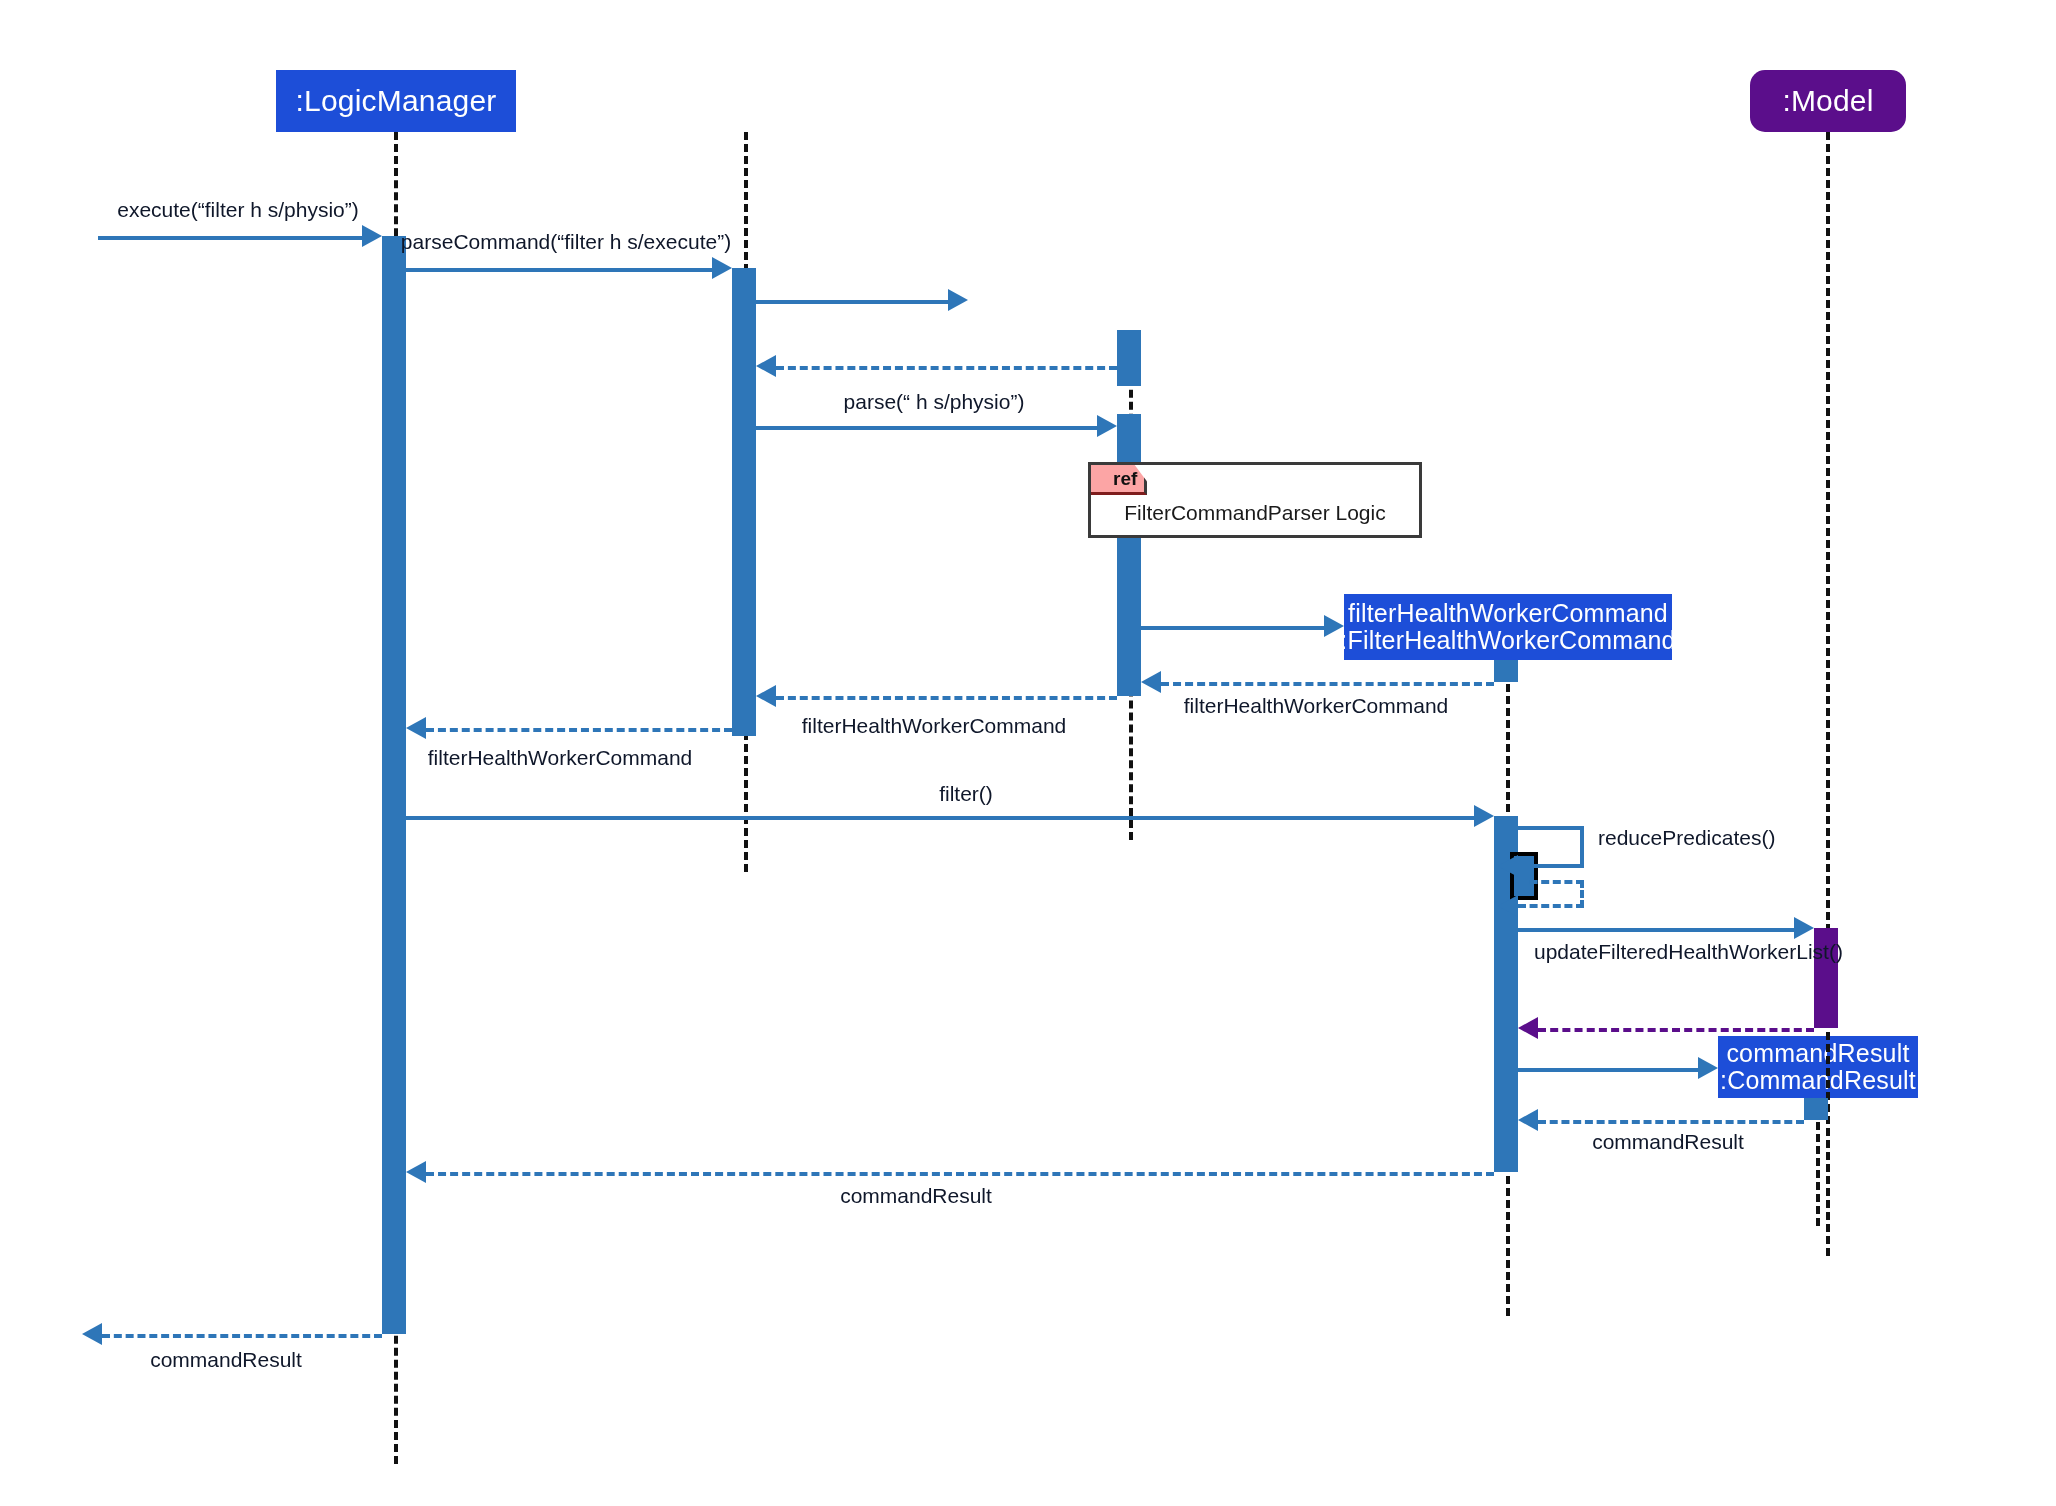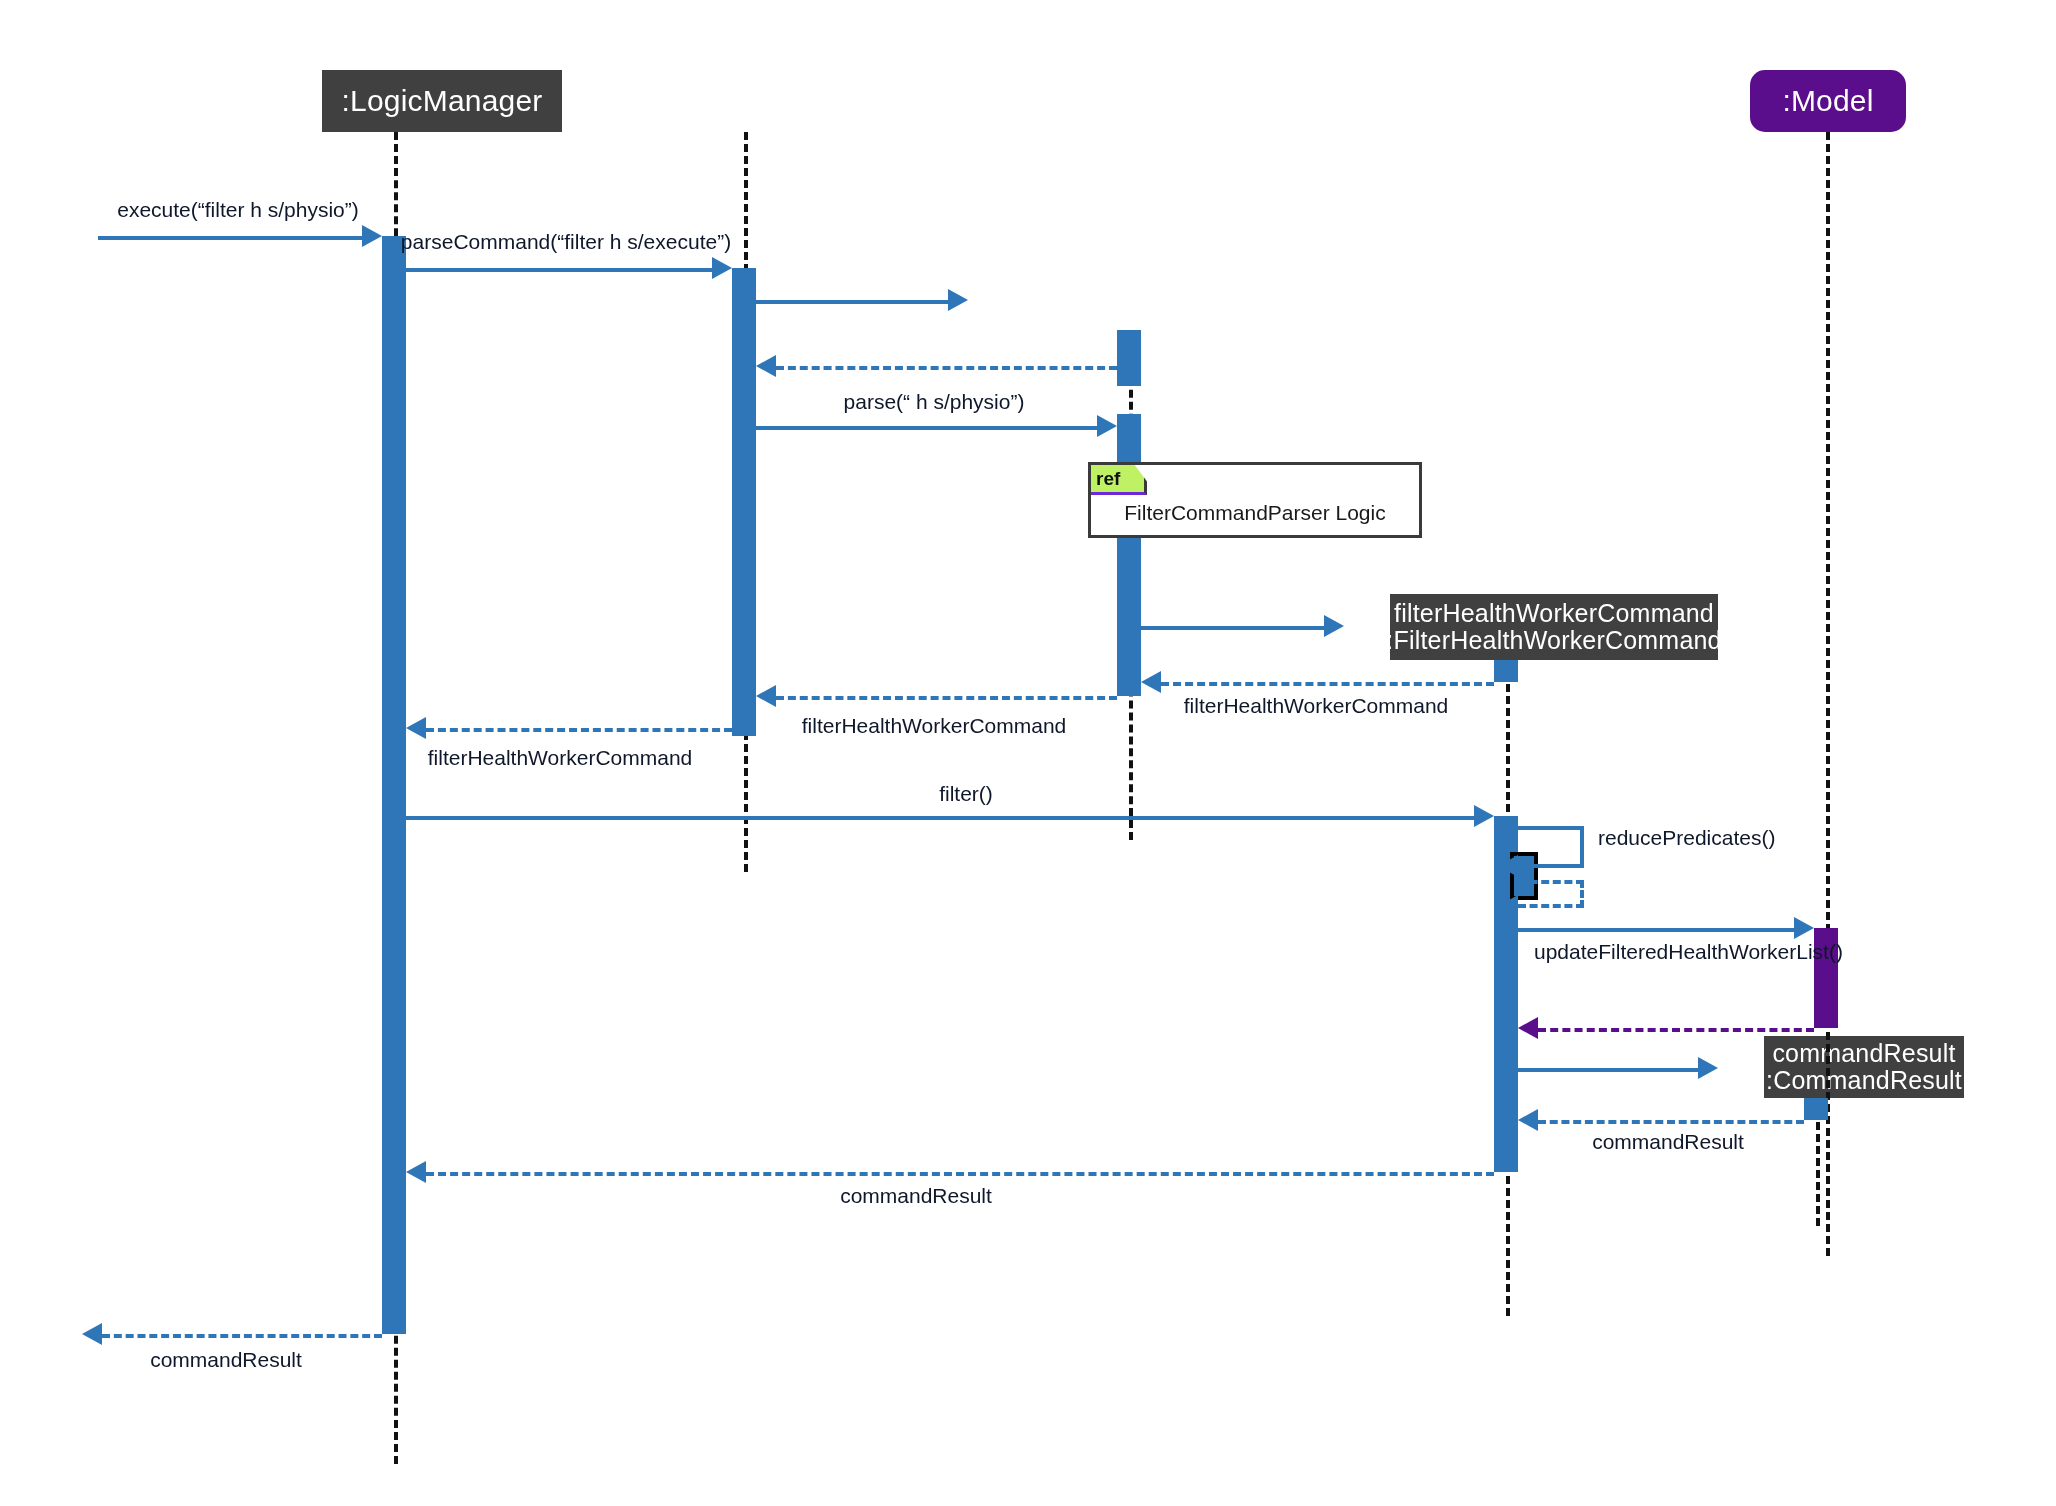--- a/index.html
+++ b/index.html
@@ -25,21 +25,21 @@
     box-sizing: border-box;
     display: flex;
     align-items: center;
     justify-content: center;
     color: #ffffff;
     letter-spacing: .2px;
     line-height: 1.08;
     text-align: center;
     white-space: pre-line;
   }
-  .participant.blue  { background: #404040; margin-left: 46px; }
+  .participant.blue  { background: #1d4ed8; }
   .participant.purple{ background: #5B0E8B; border-radius: 15px; }
 
   
   .lifeline {
     position: absolute;
     width: 0;
     border-left: 4px dashed #111111;
   }
 
   
@@ -120,27 +120,27 @@
     position: absolute;
     box-sizing: border-box;
     border: 3px solid #3a3a3a;
     background: #ffffff;
   }
   .ref-tag {
     position: absolute;
     left: 0; top: 0;
     box-sizing: border-box;
     border-right: 3px solid #3a3a3a;
-    border-bottom: 3px solid #6d28d9;
-    background: #bef264;
+    border-bottom: 3px solid #7f1d1d;
+    background: #fca5a5;
     display: flex;
     align-items: center;
     font-weight: bold;
     color: #111;
-    padding-left: 5px;
+    padding-left: 22px;
     clip-path: polygon(0 0, 78% 0, 100% 55%, 100% 100%, 0 100%);
   }
   .ref-body {
     position: absolute;
     left: 0; right: 0;
     display: flex;
     align-items: center;
     justify-content: center;
     color: #1a1a1a;
   }

